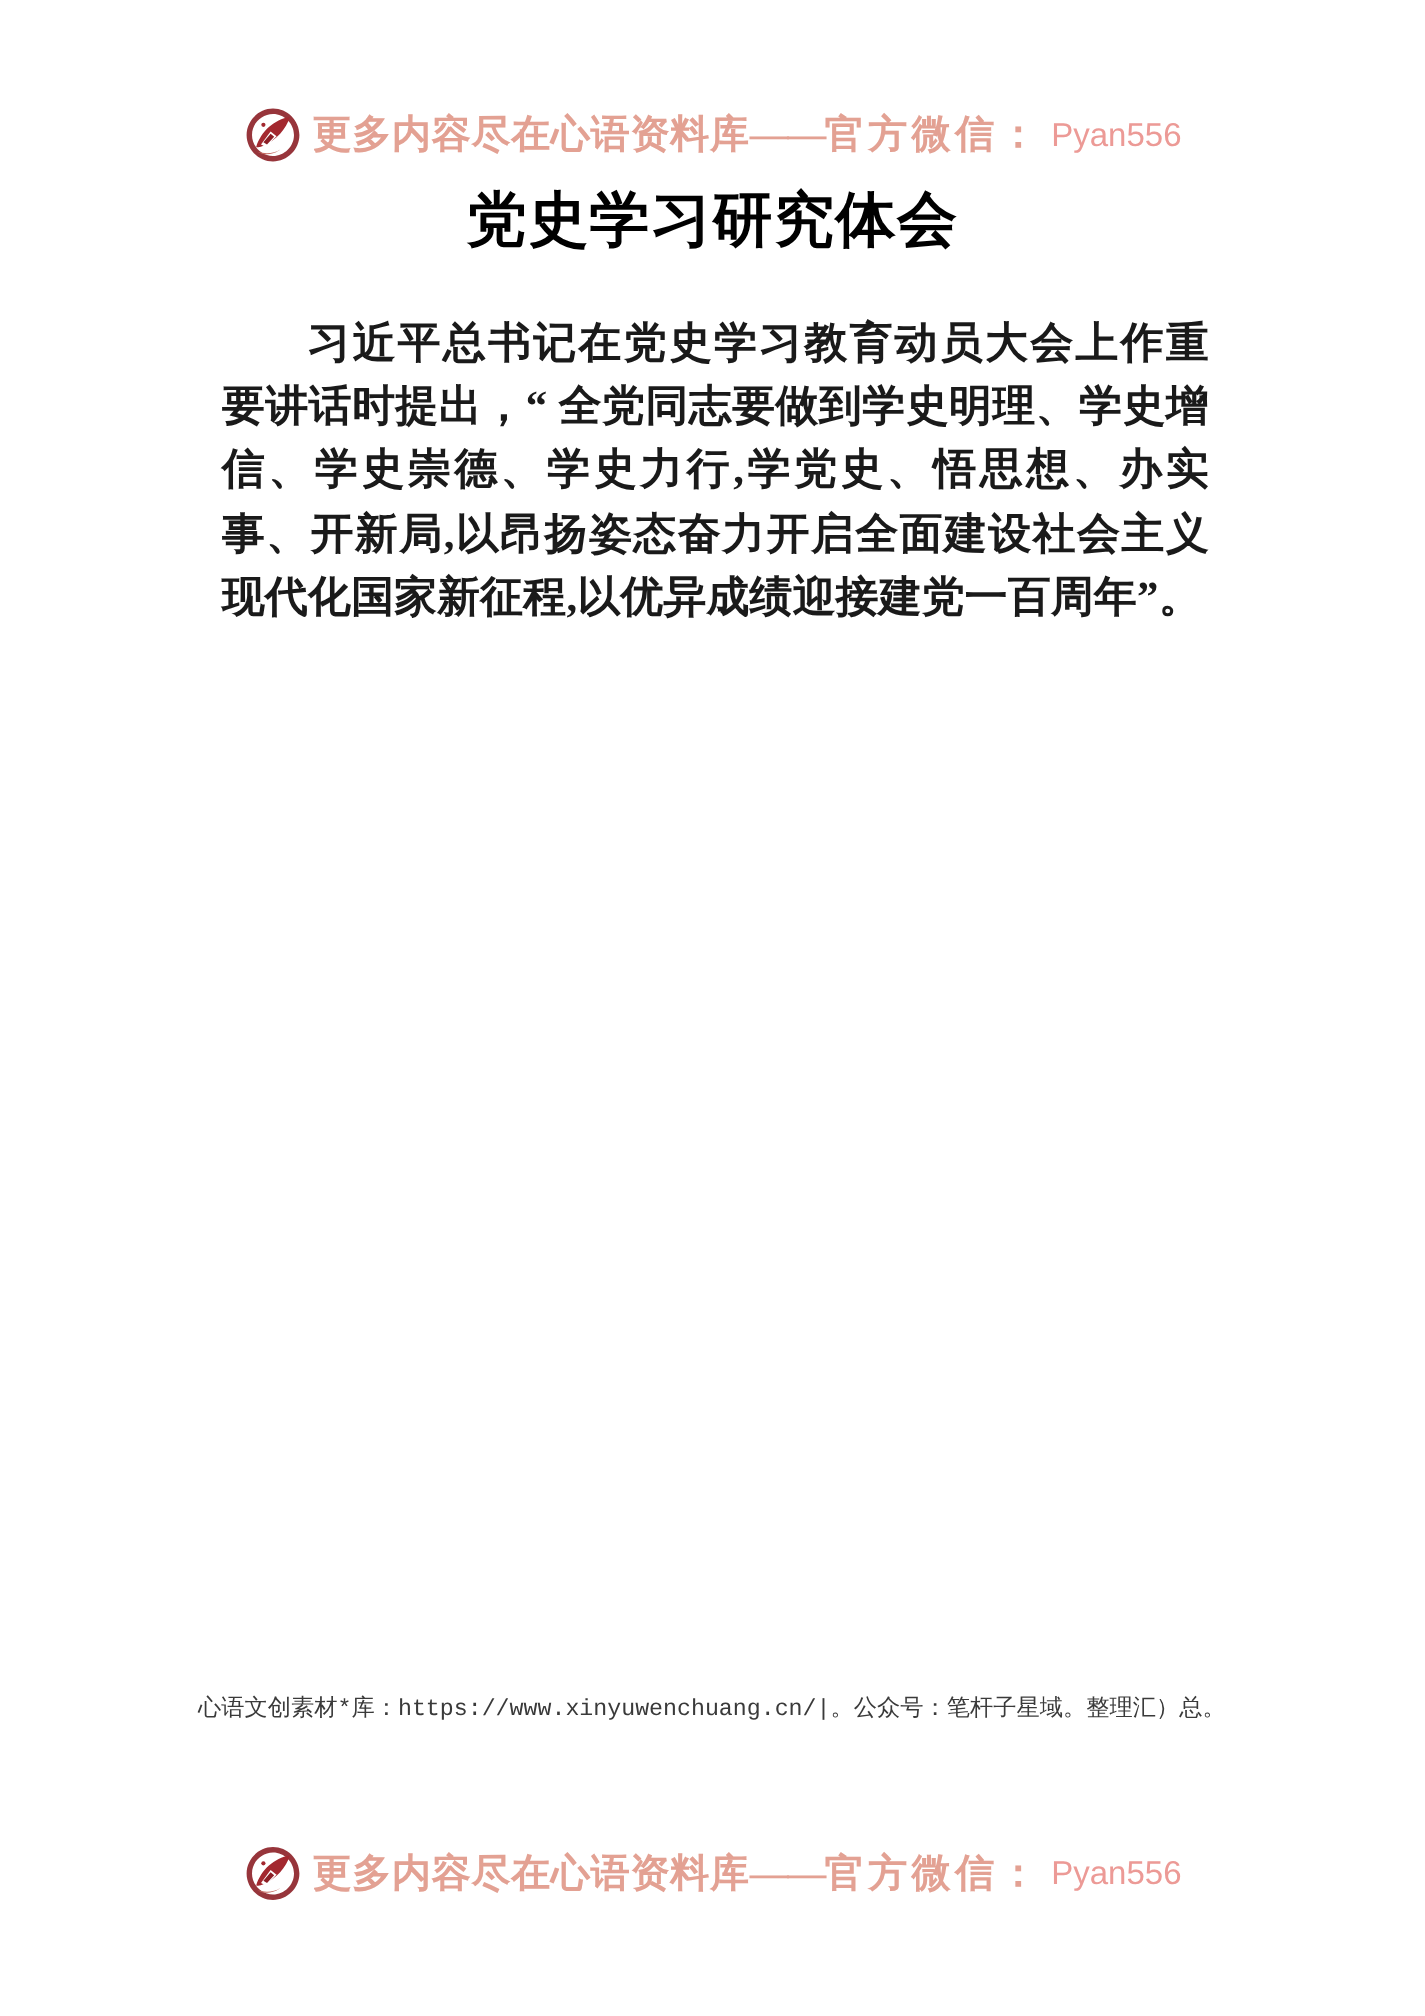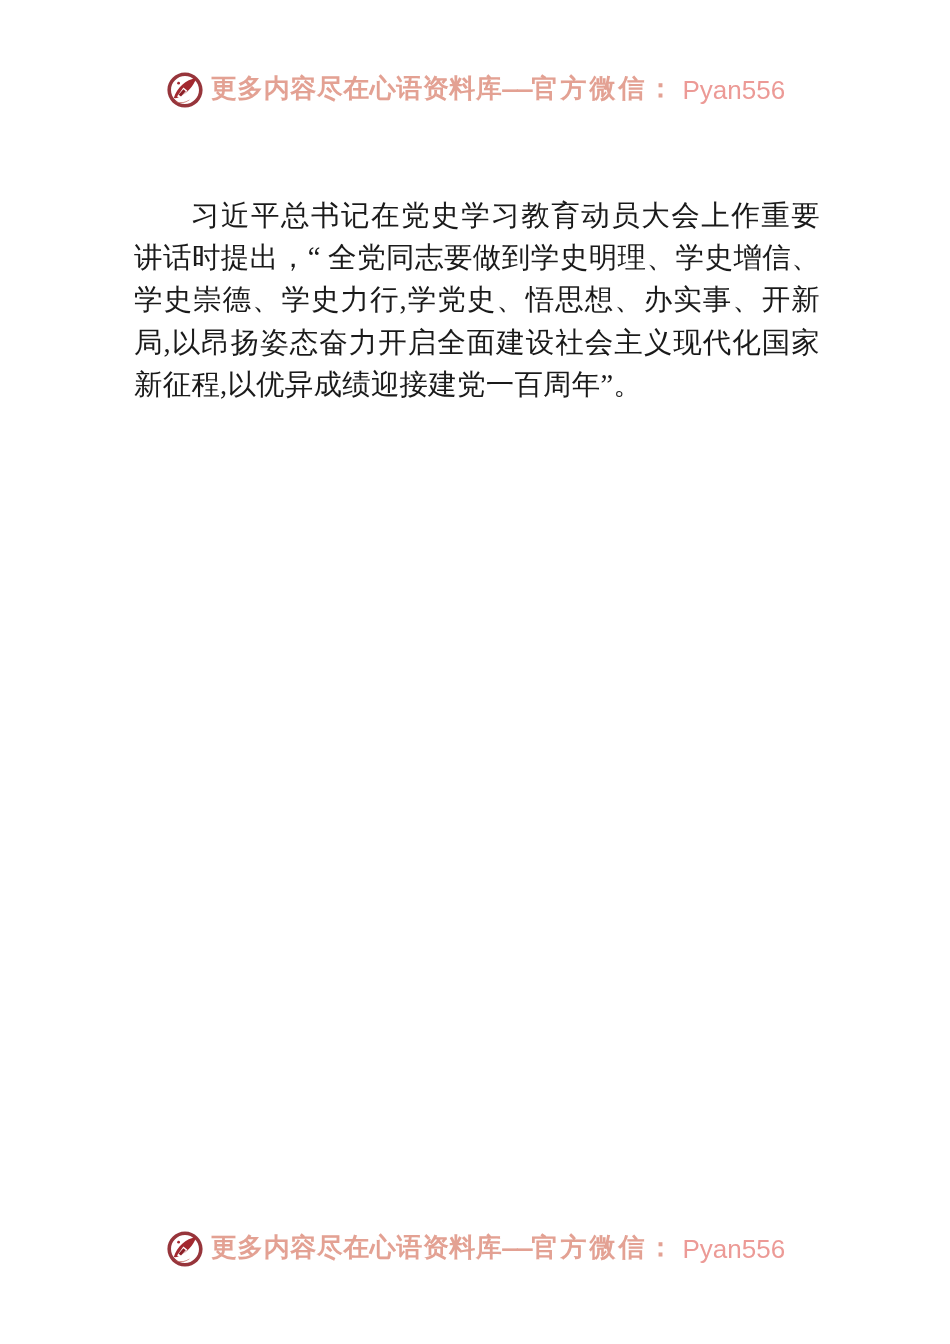--- a/index.html
+++ b/index.html
@@ -36,32 +36,32 @@
   .watermark-bottom { top: 1229px; }
 
   .wm-logo {
     width: 40px;
     height: 40px;
     flex: 0 0 40px;
     display: block;
   }
 
   .wm-text {
-    font-family: Liberation Mono, monospace;
+    font-family: Liberation Serif, serif;
     font-size: 26px;
     font-weight: 700;
     letter-spacing: 0.5px;
     line-height: 1;
     color: #e3a193;
   }
   .wm-text .wm-dash { color: #e3a193; letter-spacing: -1px; }
   .wm-text .wm-wechat { letter-spacing: 3px; }
   .wm-id {
     font-family: "Liberation Sans", "DejaVu Sans", sans-serif;
-    font-size: 26px;
+    font-size: 22px;
     font-weight: 400;
     color: #ec9a96;
     line-height: 1;
     letter-spacing: 0px;
   }
 
   
   .doc-title {
     position: absolute;
     top: 122px;
@@ -84,23 +84,24 @@
     width: 690px;
   }
 
   .para {
     font-size: 28.5px;
     line-height: 42.2px;
     color: #1a1a1a;
     text-align: justify;
     text-justify: inter-character;
     text-indent: 2em;
-    margin: 2px;
+    margin: 16px;
     font-family: "Liberation Serif", "DejaVu Serif", serif;
     letter-spacing: 0.2px;
+    font-weight: bold;
   }
   .para + .para { margin-top: 0px; }
 
   
   .source-note {
     position: absolute;
     top: 1126px;
     left: 132px;
     width: 700px;
     font-family: "Liberation Mono", "DejaVu Sans Mono", monospace;
@@ -123,25 +124,27 @@
       <path d="M30 66 L46 44 L56 52 L38 70 Z" fill="#ffffff"></path>
       <path d="M34 62 L46 48 L52 53 L40 66 Z" fill="#8c1f26"></path>
       <circle cx="34" cy="33" r="7" fill="#ffffff"></circle>
       <circle cx="34" cy="33" r="3.5" fill="#a3282f"></circle>
       <path d="M60 76 C48 84 34 84 24 78 C38 82 52 81 62 74 Z" fill="#c46a62"></path>
     </svg>
     <span class="wm-text"><span>更多内容尽在心语资料库</span><span class="wm-dash">——</span><span class="wm-wechat">官方微信：</span></span>
     <span class="wm-id">Pyan556</span>
   </div>
 
+  <div class="doc-title">党史学习研究体会</div>
 
   <div class="body-area">
     <p class="para">习近平总书记在党史学习教育动员大会上作重要讲话时提出，“ 全党同志要做到学史明理、学史增信、学史崇德、学史力行,学党史、悟思想、办实事、开新局,以昂扬姿态奋力开启全面建设社会主义现代化国家新征程,以优异成绩迎接建党一百周年”。</p>
   </div>
 
+  <div class="source-note">心语文创素材*库：https://www.xinyuwenchuang.cn/|。公众号：笔杆子星域。整理汇）总。</div>
 
   <div class="watermark watermark-bottom">
     <svg class="wm-logo" viewBox="0 0 100 100">
       <path d="M50 6 C26 6 6 26 6 50 C6 74 26 94 50 94 C74 94 94 74 94 50 C94 26 74 6 50 6 Z M50 15 C69 15 85 31 85 50 C85 69 69 85 50 85 C31 85 15 69 15 50 C15 31 31 15 50 15 Z" fill="#8c1f26" opacity="0.9"></path>
       <path d="M22 70 C30 44 52 24 78 20 C72 40 56 58 34 68 C30 70 26 71 22 70 Z" fill="#a3282f"></path>
       <path d="M30 66 L46 44 L56 52 L38 70 Z" fill="#ffffff"></path>
       <path d="M34 62 L46 48 L52 53 L40 66 Z" fill="#8c1f26"></path>
       <circle cx="34" cy="33" r="7" fill="#ffffff"></circle>
       <circle cx="34" cy="33" r="3.5" fill="#a3282f"></circle>
       <path d="M60 76 C48 84 34 84 24 78 C38 82 52 81 62 74 Z" fill="#c46a62"></path>

